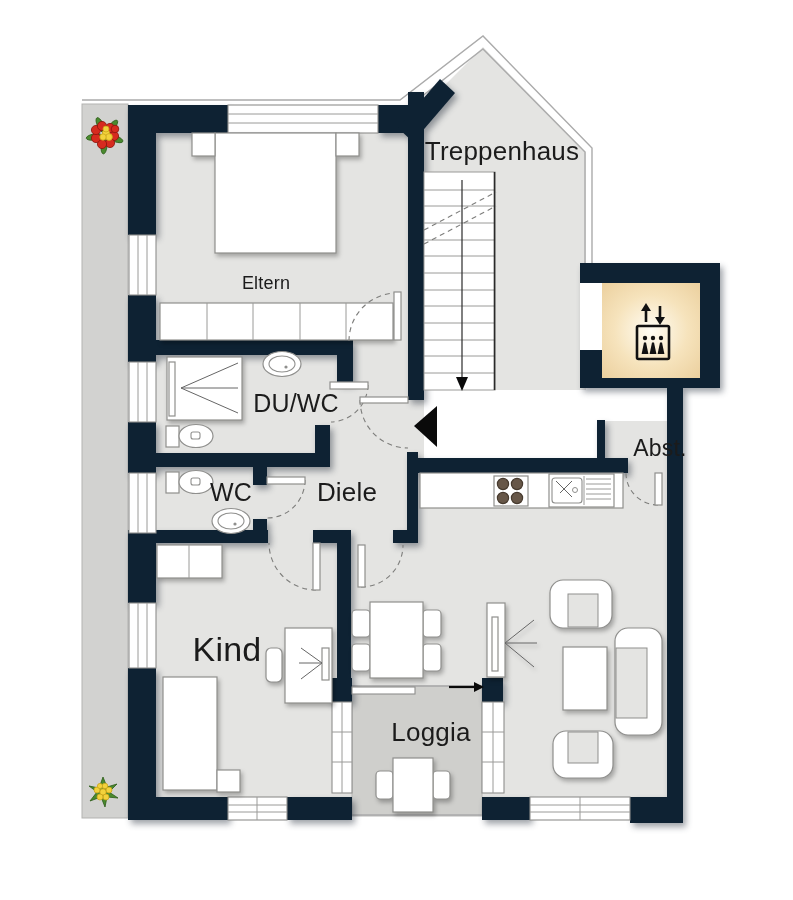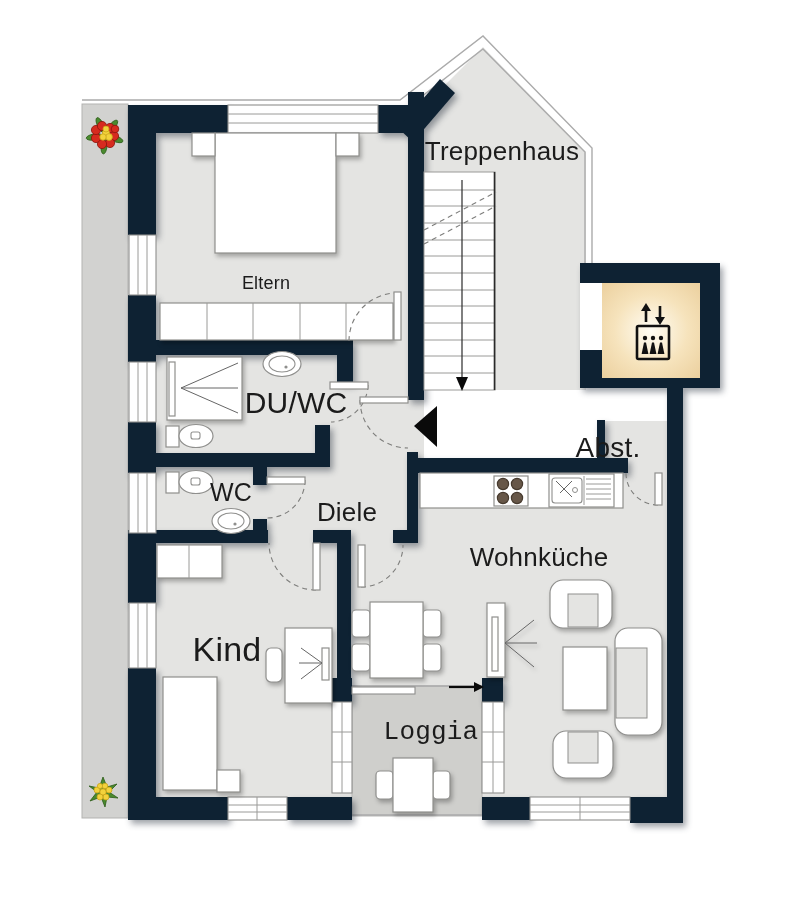--- a/index.html
+++ b/index.html
@@ -286,21 +286,20 @@
       <circle cx="3" cy="5" r="3"></circle>
           <circle cx="-3" cy="5" r="3"></circle>
           <circle cx="2" cy="-6" r="2.8"></circle>
           <circle cx="-3" cy="-6" r="2.6"></circle>
     </g>
   </g>
 </svg>
 
 <div class="room-label" style="left:502px;top:151px;font-size:26px;">Treppenhaus</div>
 <div class="room-label" style="left:266px;top:283px;font-size:18px;">Eltern</div>
-<div class="room-label" style="left:296px;top:403px;font-size:30px;">DU/WC</div>
+<div class="room-label" style="left:296px;top:403px;font-size:25px;">DU/WC</div>
 <div class="room-label" style="left:231px;top:492px;font-size:25px;text-align:right;">WC</div>
-<div class="room-label" style="left:347px;top:492px;font-size:26px;margin-top:20px;">Diele</div>
-<div class="room-label" style="left:608px;top:448px;font-size:28px;">Abst.</div>
-<div class="room-label" style="left:539px;top:557px;font-size:26px;">Wohnküche</div>
+<div class="room-label" style="left:347px;top:492px;font-size:26px;">Diele</div>
+<div class="room-label" style="left:660px;top:448px;font-size:23px;">Abst.</div>
 <div class="room-label" style="left:227px;top:649px;font-size:34px;">Kind</div>
-<div class="room-label" style="left:431px;top:732px;font-size:26px;font-family:Liberation Mono, monospace;">Loggia</div>
+<div class="room-label" style="left:431px;top:732px;font-size:26px;">Loggia</div>
 
 </div>
 
 </body></html>

